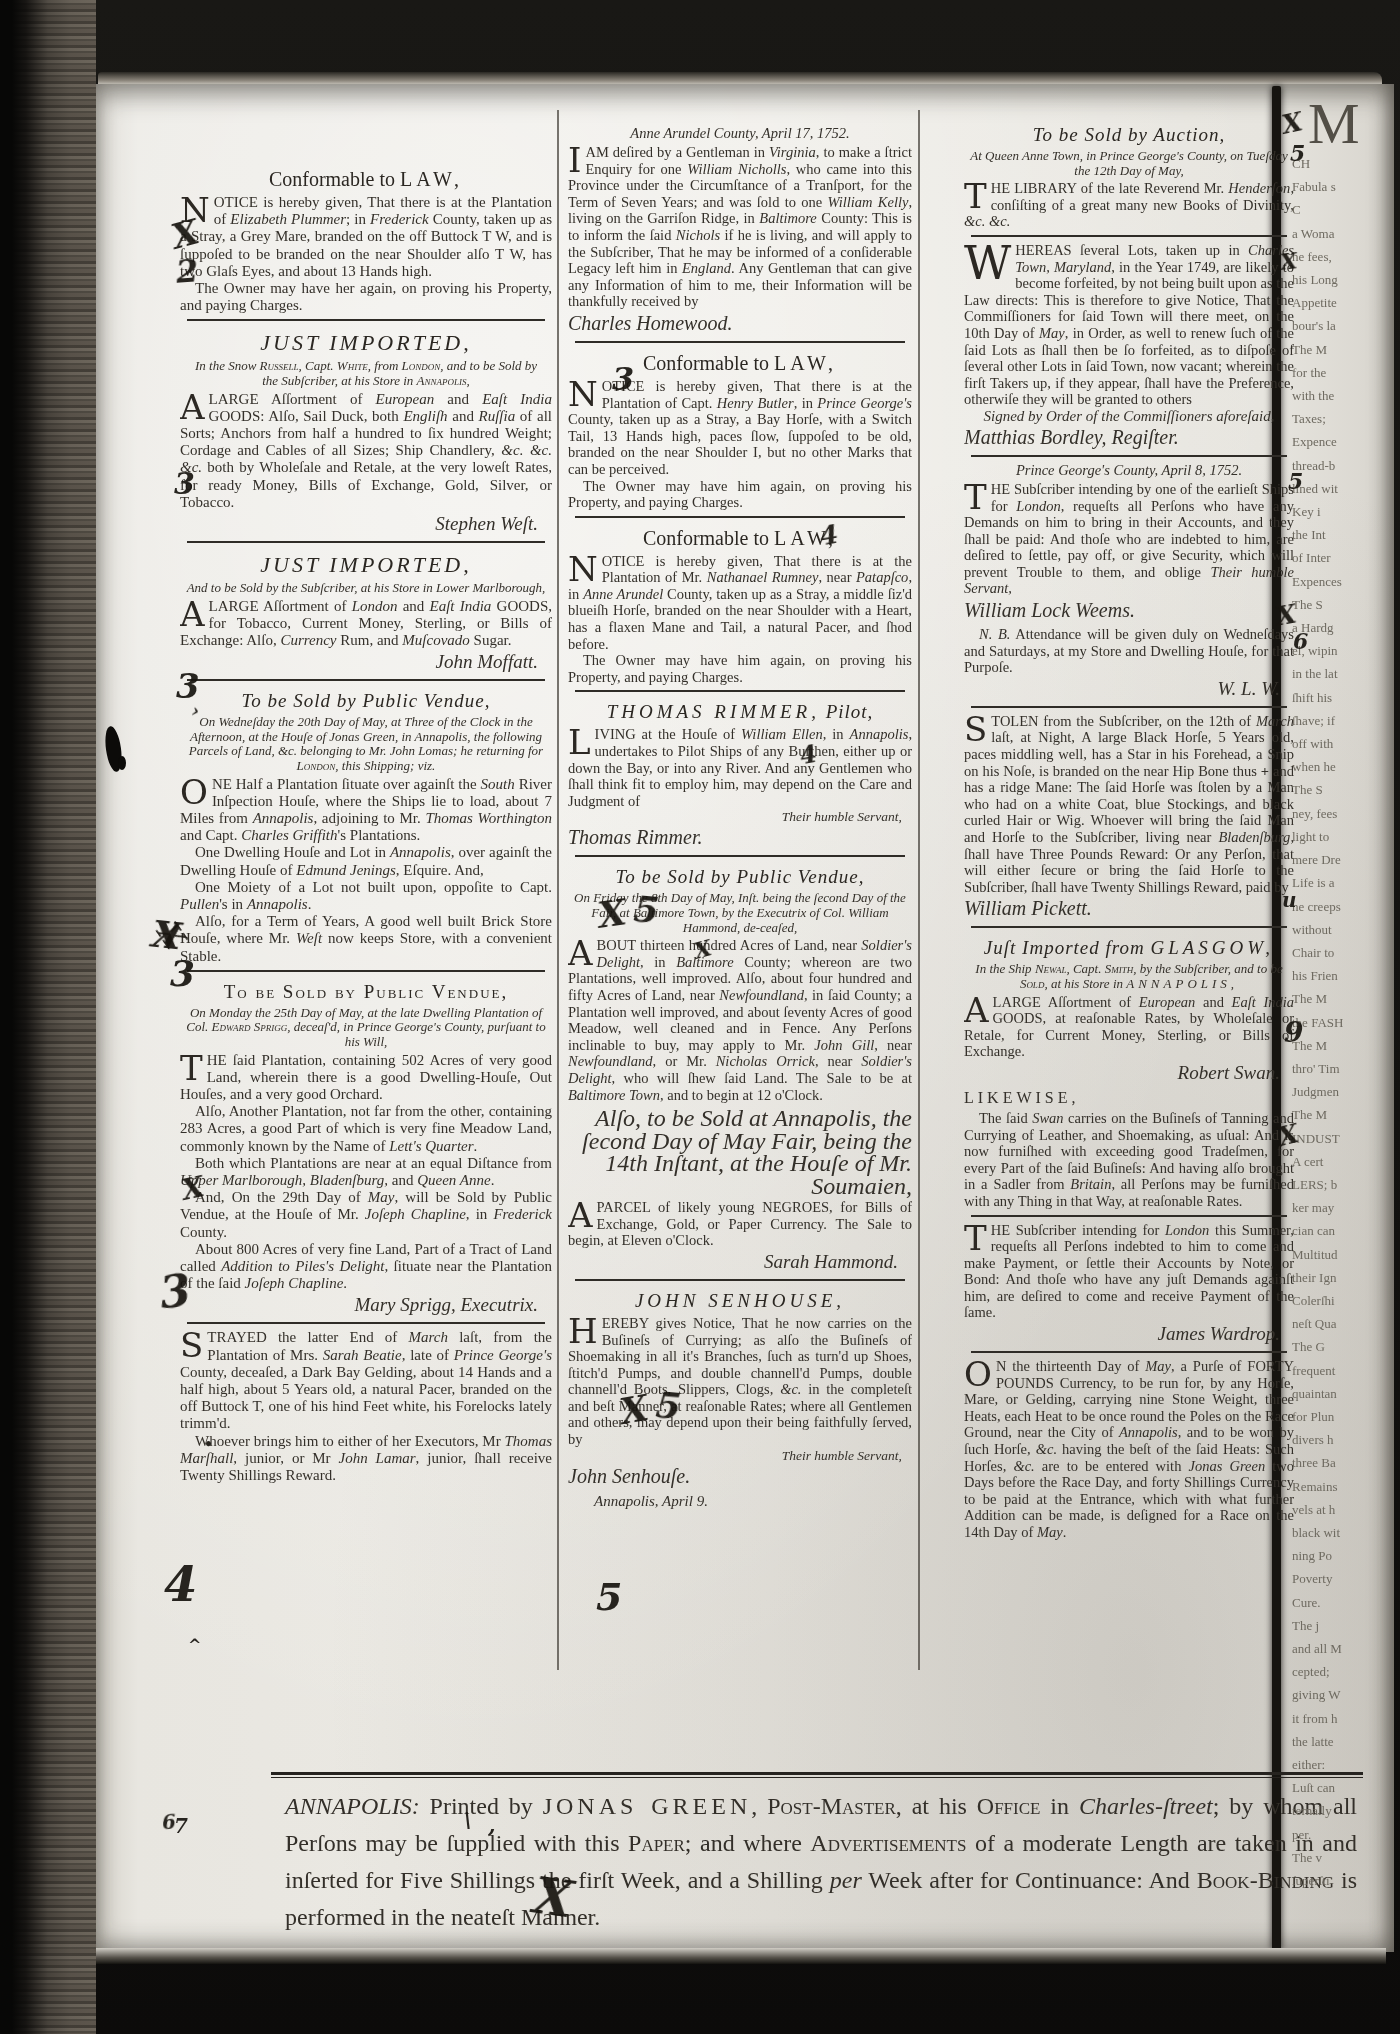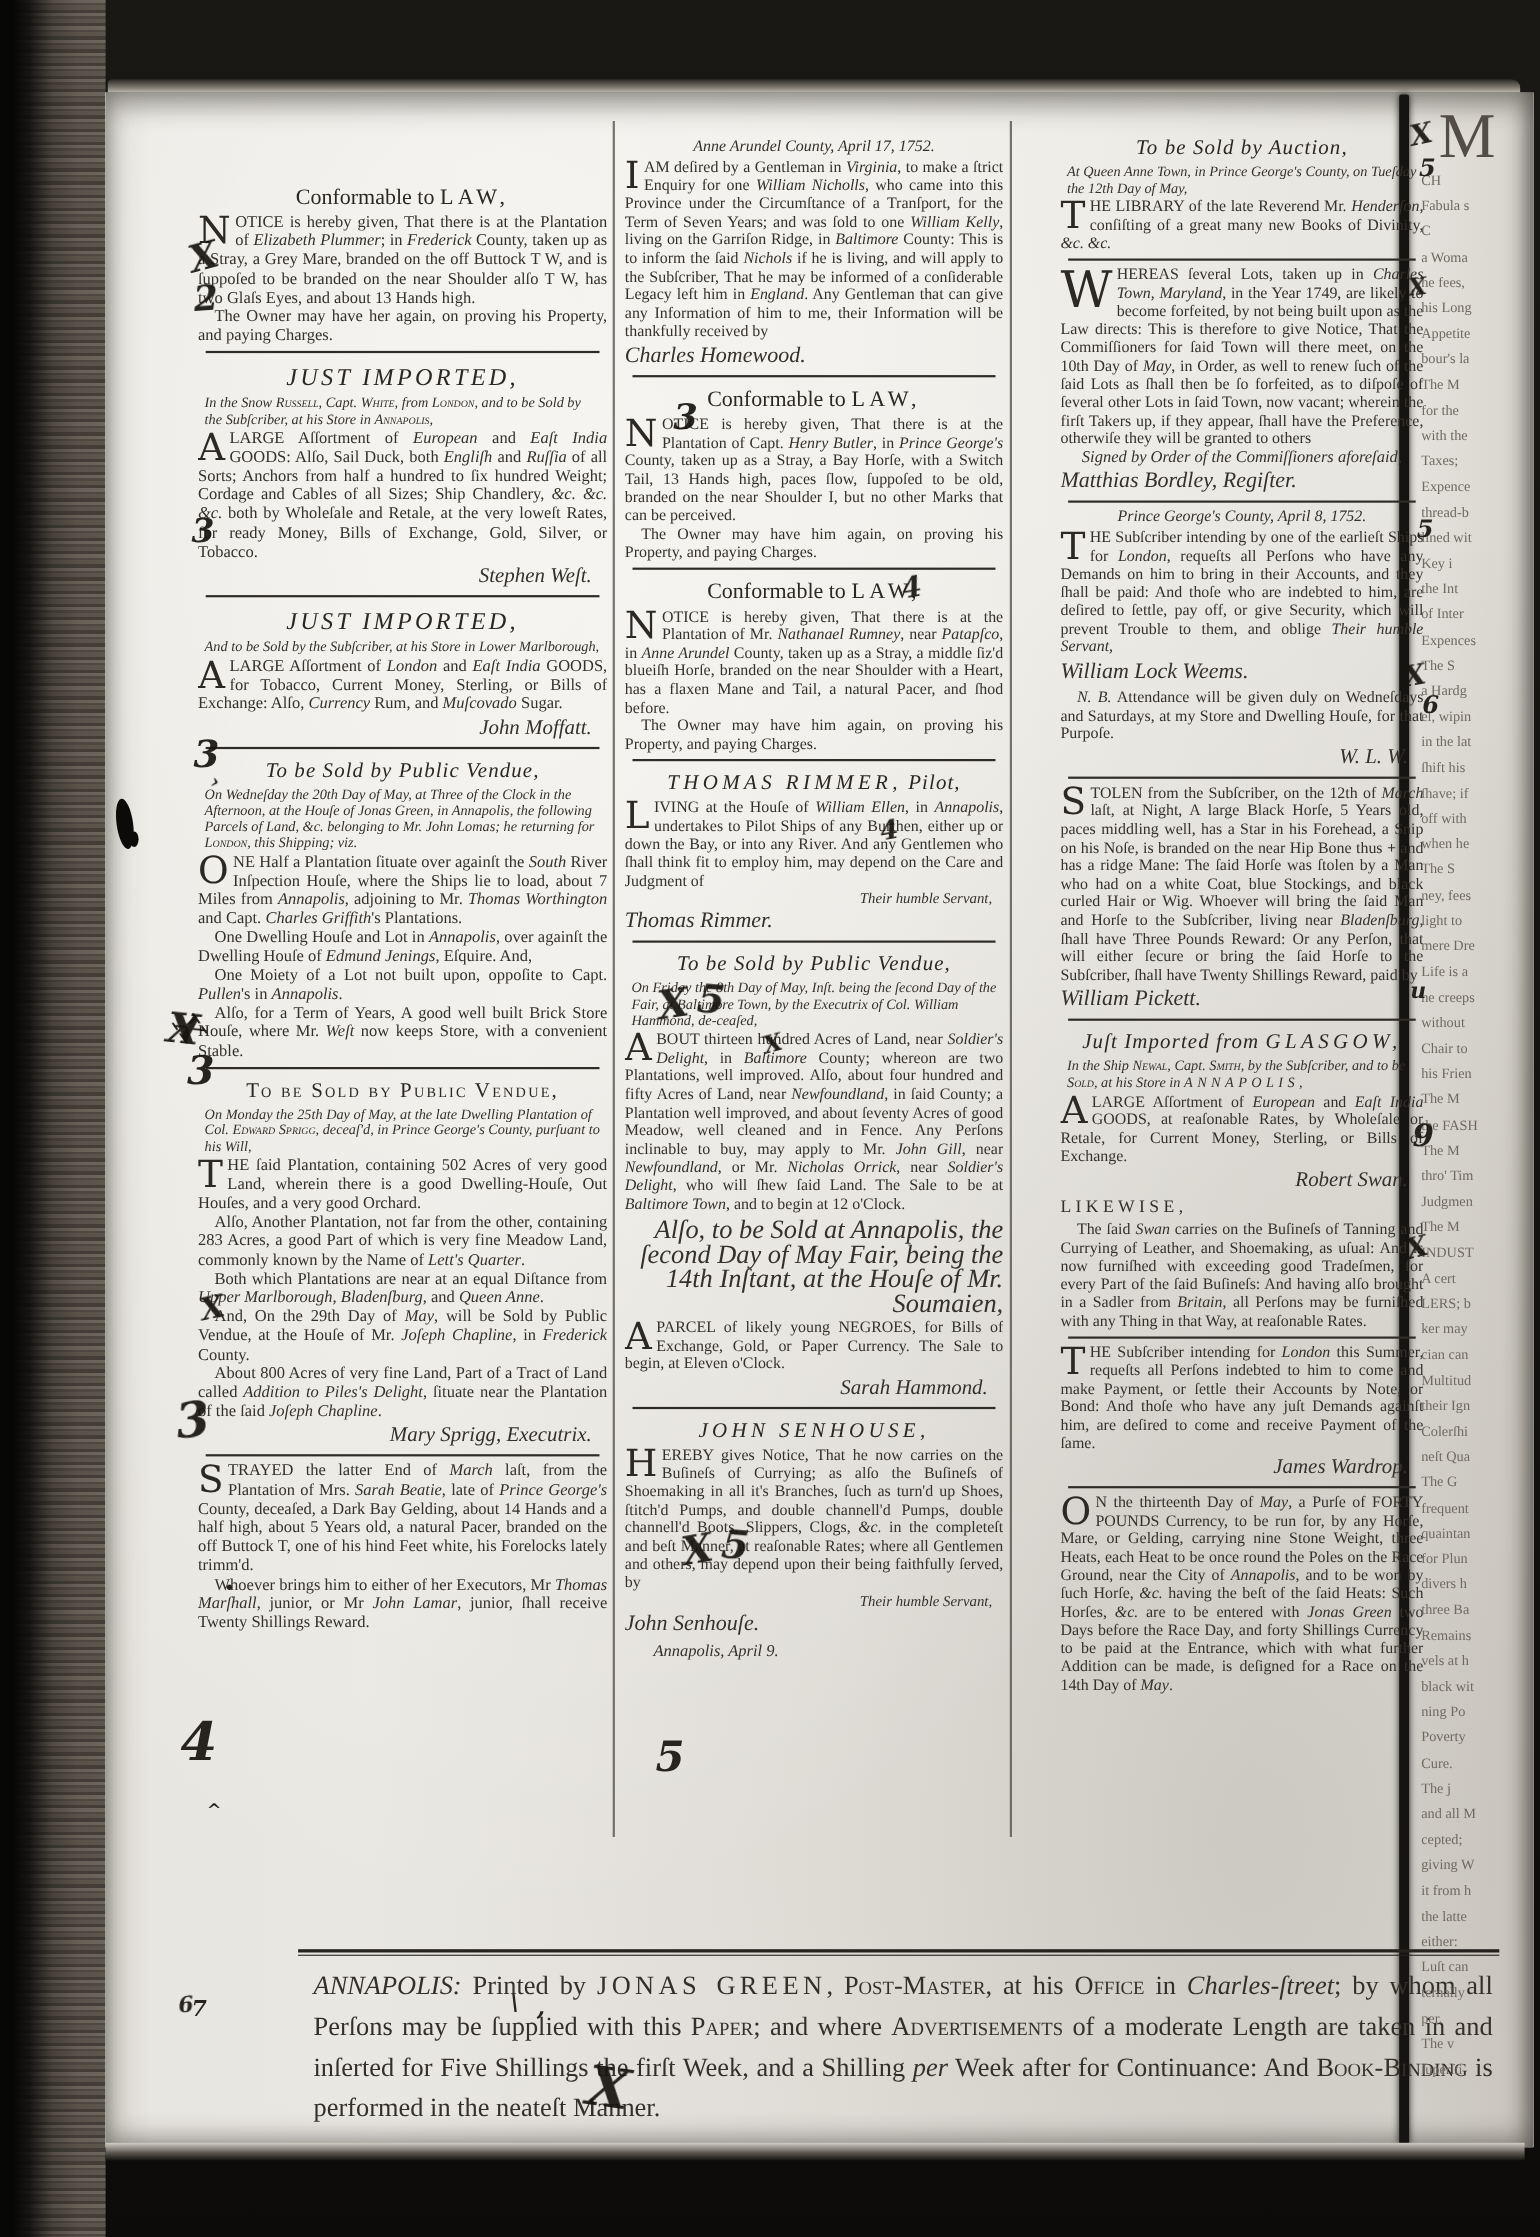--- a/index.html
+++ b/index.html
@@ -34,21 +34,21 @@
   .col3{left:868px;width:330px;padding-top:6px;font-size:14.5px;line-height:16.6px;}
   .blk{margin:0;}
   .bp{text-align:justify;}
   .bp.ind{text-indent:15px;}
   .dc{float:left;font-size:34px;line-height:29px;padding:2px 4px 0 0;font-family:"DejaVu Serif",serif;color:#2c2823;}
   .dc.big{font-size:46px;line-height:38px;}
   .h1{text-align:center;font-size:20px;line-height:24px;margin:7px 0 3px;color:#2b2722;}
   .hi{text-align:center;font-style:italic;font-size:22px;line-height:26px;letter-spacing:3px;margin:8px 0 3px;color:#2b2722;}
   .hv{text-align:center;font-style:italic;font-size:19px;line-height:23px;letter-spacing:1px;margin:7px 0 3px;color:#2b2722;}
   .hsc{text-align:center;font-variant:small-caps;font-size:19px;line-height:23px;letter-spacing:2px;margin:7px 0 3px;color:#2b2722;}
-  .sub{text-align:left;font-style:italic;font-size:13px;line-height:14.6px;margin:1px 6px 2px;}
+  .sub{text-align:center;font-style:italic;font-size:13px;line-height:14.6px;margin:1px 6px 2px;}
   .subl{text-align:center;font-style:italic;font-size:15px;line-height:15px;margin:1px 0;}
   .date{text-align:center;font-style:italic;font-size:14.5px;line-height:17px;margin:1px 0 2px;}
   .datel{text-align:left;font-style:italic;font-size:15px;margin:4px 0 0 26px;}
   .sig{text-align:right;font-style:italic;font-size:19px;line-height:24px;padding-right:14px;margin:1px 0 3px;}
   .sigc{text-align:left;font-style:italic;font-size:20px;line-height:25px;margin:1px 0 3px;}
   .hum{text-align:right;font-style:italic;font-size:13.5px;line-height:15px;padding-right:10px;}
   .cent{text-align:left;font-size:16px;letter-spacing:4px;line-height:20px;margin:2px 0;}
   .ital{text-align:right;font-style:italic;font-size:24px;line-height:22.5px;margin:4px 0 2px;}
   .rule{border-top:2px solid #2f2c27;width:96%;margin:5px auto 4px;height:1px;}
   .it{font-style:italic;}

